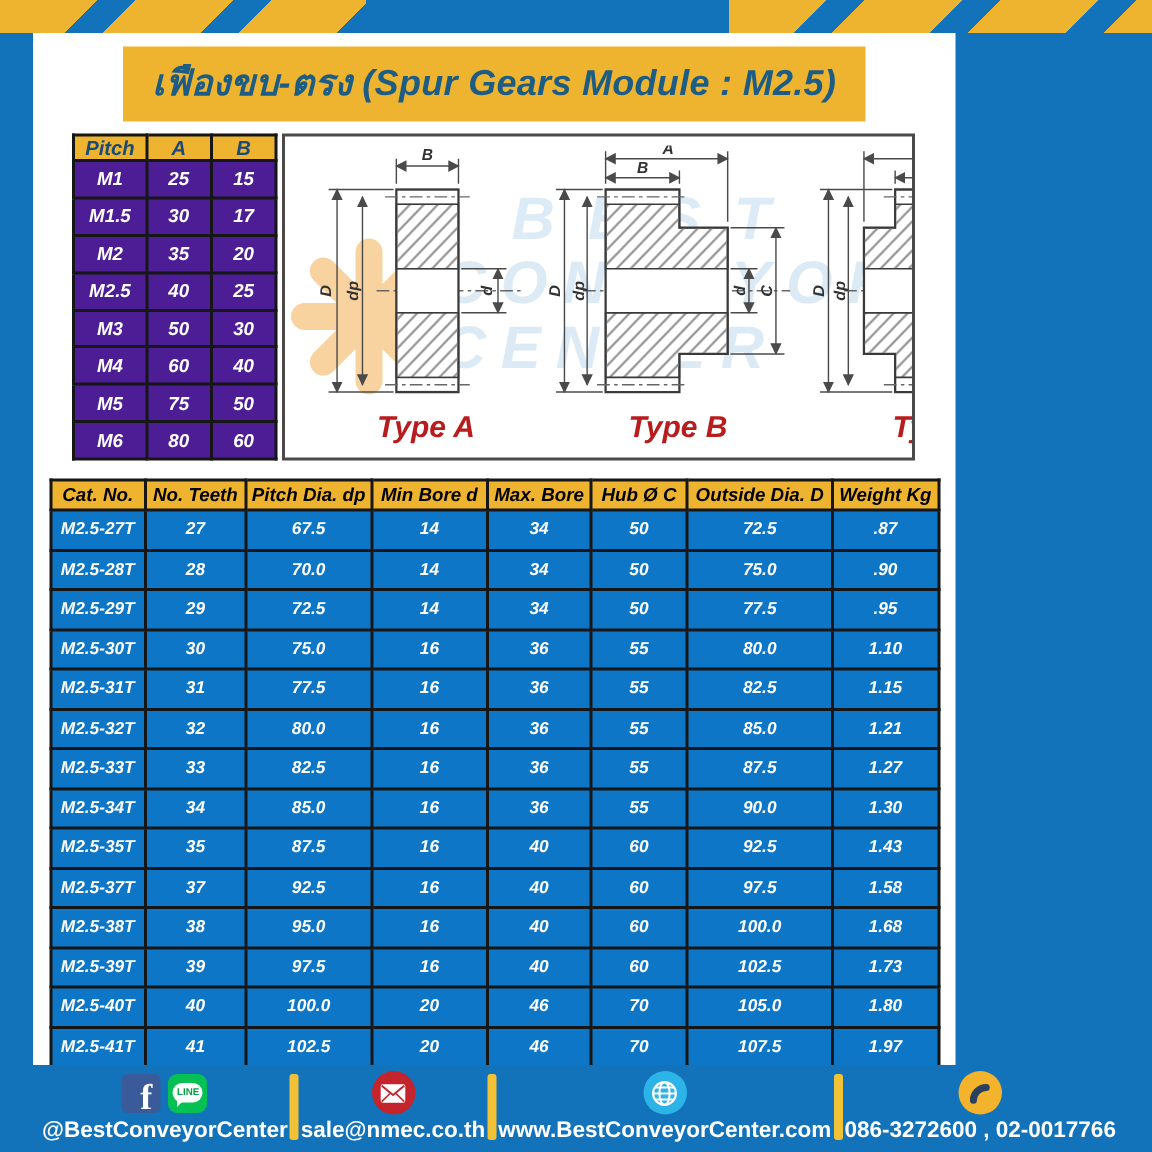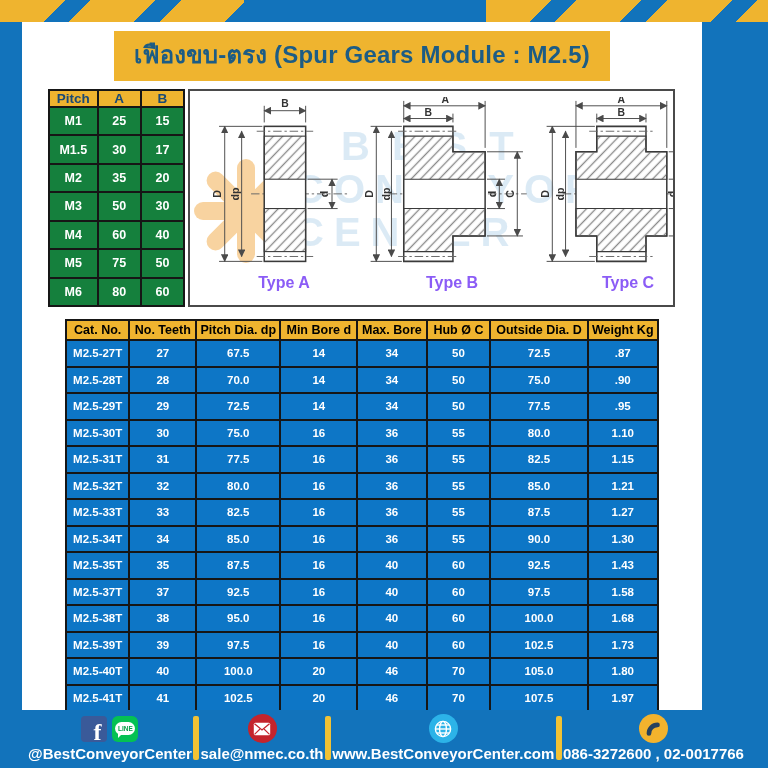--- a/index.html
+++ b/index.html
@@ -9,44 +9,44 @@
   .page { position:relative; width:768px; height:768px; background:#1273bb; overflow:hidden; }
 
   
   .topbar { position:absolute; top:0; left:0; right:0; height:22px; }
   .stripes { position:absolute; top:0; height:22px;
     background:repeating-linear-gradient(135deg, #efb42f 0 46px, #1273bb 46px 64px); }
   .stripes.left  { left:0;  width:244px; }
   .stripes.right { right:0; width:282px; }
 
   
-  .content { position:absolute; left:22px; top:22px; width:680px; bottom:58px; background:#ffffff; }
+  .content { position:absolute; left:22px; top:22px; width:615px; bottom:58px; background:#ffffff;font-style:italic; }
 
   .banner { width:fit-content; margin:9px auto 0 auto; background:#efb42f;
     padding:4px 20px 7px 20px; font-size:24px; font-weight:bold; color:#1c5c85; letter-spacing:0.2px; }
 
   .upper { display:flex; margin:8px 27px 0 26px; height:218px; }
 
   
   table.pitch { width:137px; height:100%; border-collapse:collapse; table-layout:fixed; }
   table.pitch th, table.pitch td { border:2px solid #161616; text-align:center; vertical-align:middle; }
   table.pitch th { background:#efb42f; color:#1a4a75; font-size:13.5px; font-weight:bold; }
-  table.pitch td { background:#15803d; color:#ffffff; font-size:12.5px; font-weight:bold; }
+  table.pitch td { background:#4c1d95; color:#ffffff; font-size:12.5px; font-weight:bold; }
 
   
   .panel { flex:1; margin-left:3px; border:2px solid #4a4a4a; position:relative; background:#fff; overflow:hidden; }
   .watermark { position:absolute; inset:0; opacity:0.5; pointer-events:none; }
   .wm-text { position:absolute; left:105px; top:34px; display:flex; flex-direction:column;
     color:#b9d7ec; font-weight:bold; font-size:40px; line-height:1.08; letter-spacing:10px; white-space:nowrap; }
   .wm-text .l1 { margin-left:46px; letter-spacing:22px; }
   .wm-star { position:absolute; left:4px; top:28px; }
   .drawrow { position:relative; z-index:1; display:flex; height:100%; align-items:flex-start;
     justify-content:space-between; padding:6px 10px 0 14px; }
   .drawing { display:flex; flex-direction:column; align-items:center; }
-  .caption { font-size:16px; font-weight:bold; color:#8b5cf6; margin-top:-5px; }
+  .caption { font-size:20px; font-weight:bold; color:#b91c1c; margin-top:-5px; }
 
   svg .ol { stroke:#3a3a3a; stroke-width:1.6; }
   svg .olt { stroke:#3a3a3a; stroke-width:1.1; }
   svg .cl { stroke:#666; stroke-width:1; stroke-dasharray:9 3 2.5 3; fill:none; }
   svg .dl { stroke:#4a4a4a; stroke-width:1; fill:none; }
   svg .dt { font-size:11px; font-weight:bold; fill:#333; text-anchor:middle;
             font-family:"Liberation Sans",sans-serif; }
 
   
   table.spec { width:594px; height:393px; margin:12px auto 0 auto; border-collapse:collapse; table-layout:fixed; }
@@ -114,20 +114,25 @@
             </tr>
             <tr>
               <td>M1.5</td>
               <td>30</td>
               <td>17</td>
             </tr>
             <tr>
               <td>M2</td>
               <td>35</td>
               <td>20</td>
+            </tr>
+            <tr>
+              <td>M2.5</td>
+              <td>40</td>
+              <td>25</td>
             </tr>
             <tr>
               <td>M3</td>
               <td>50</td>
               <td>30</td>
             </tr>
             <tr>
               <td>M4</td>
               <td>60</td>
               <td>40</td>

